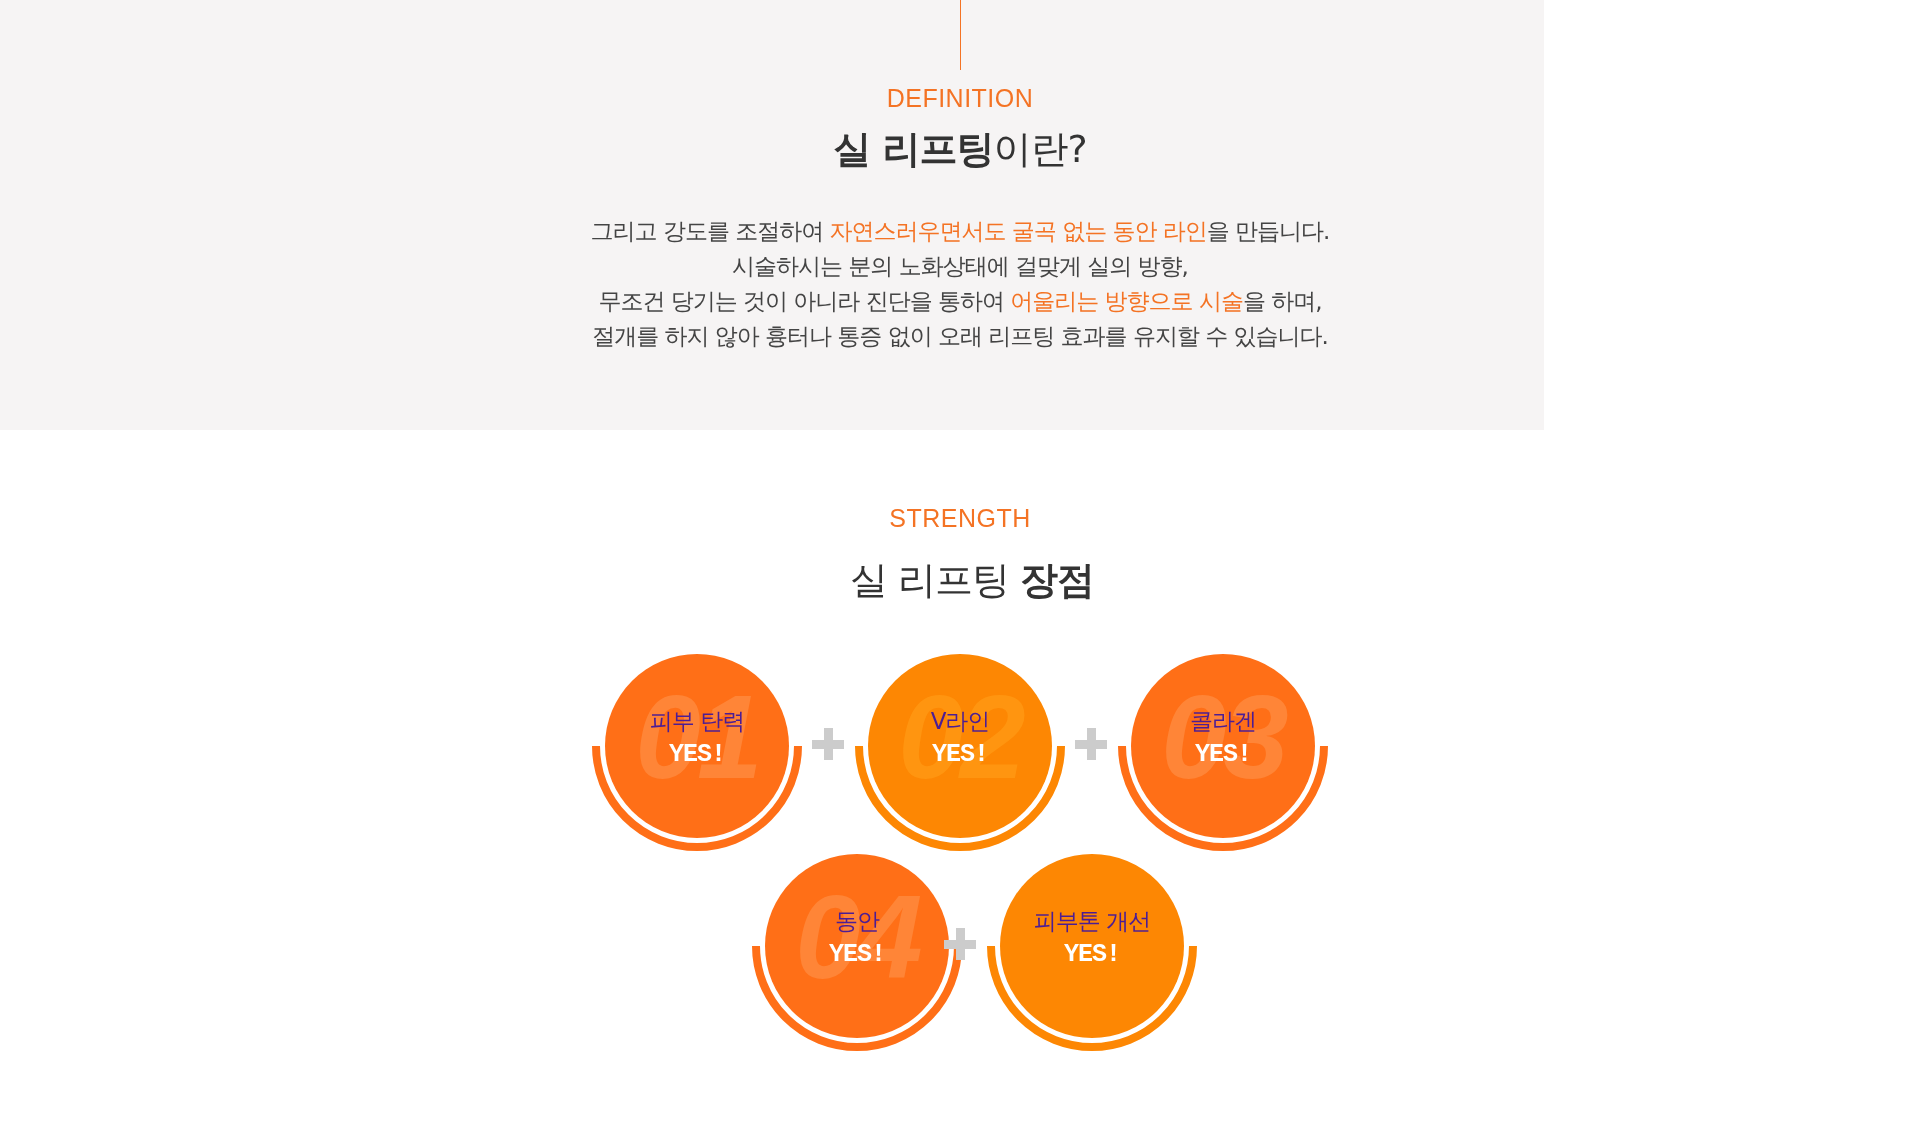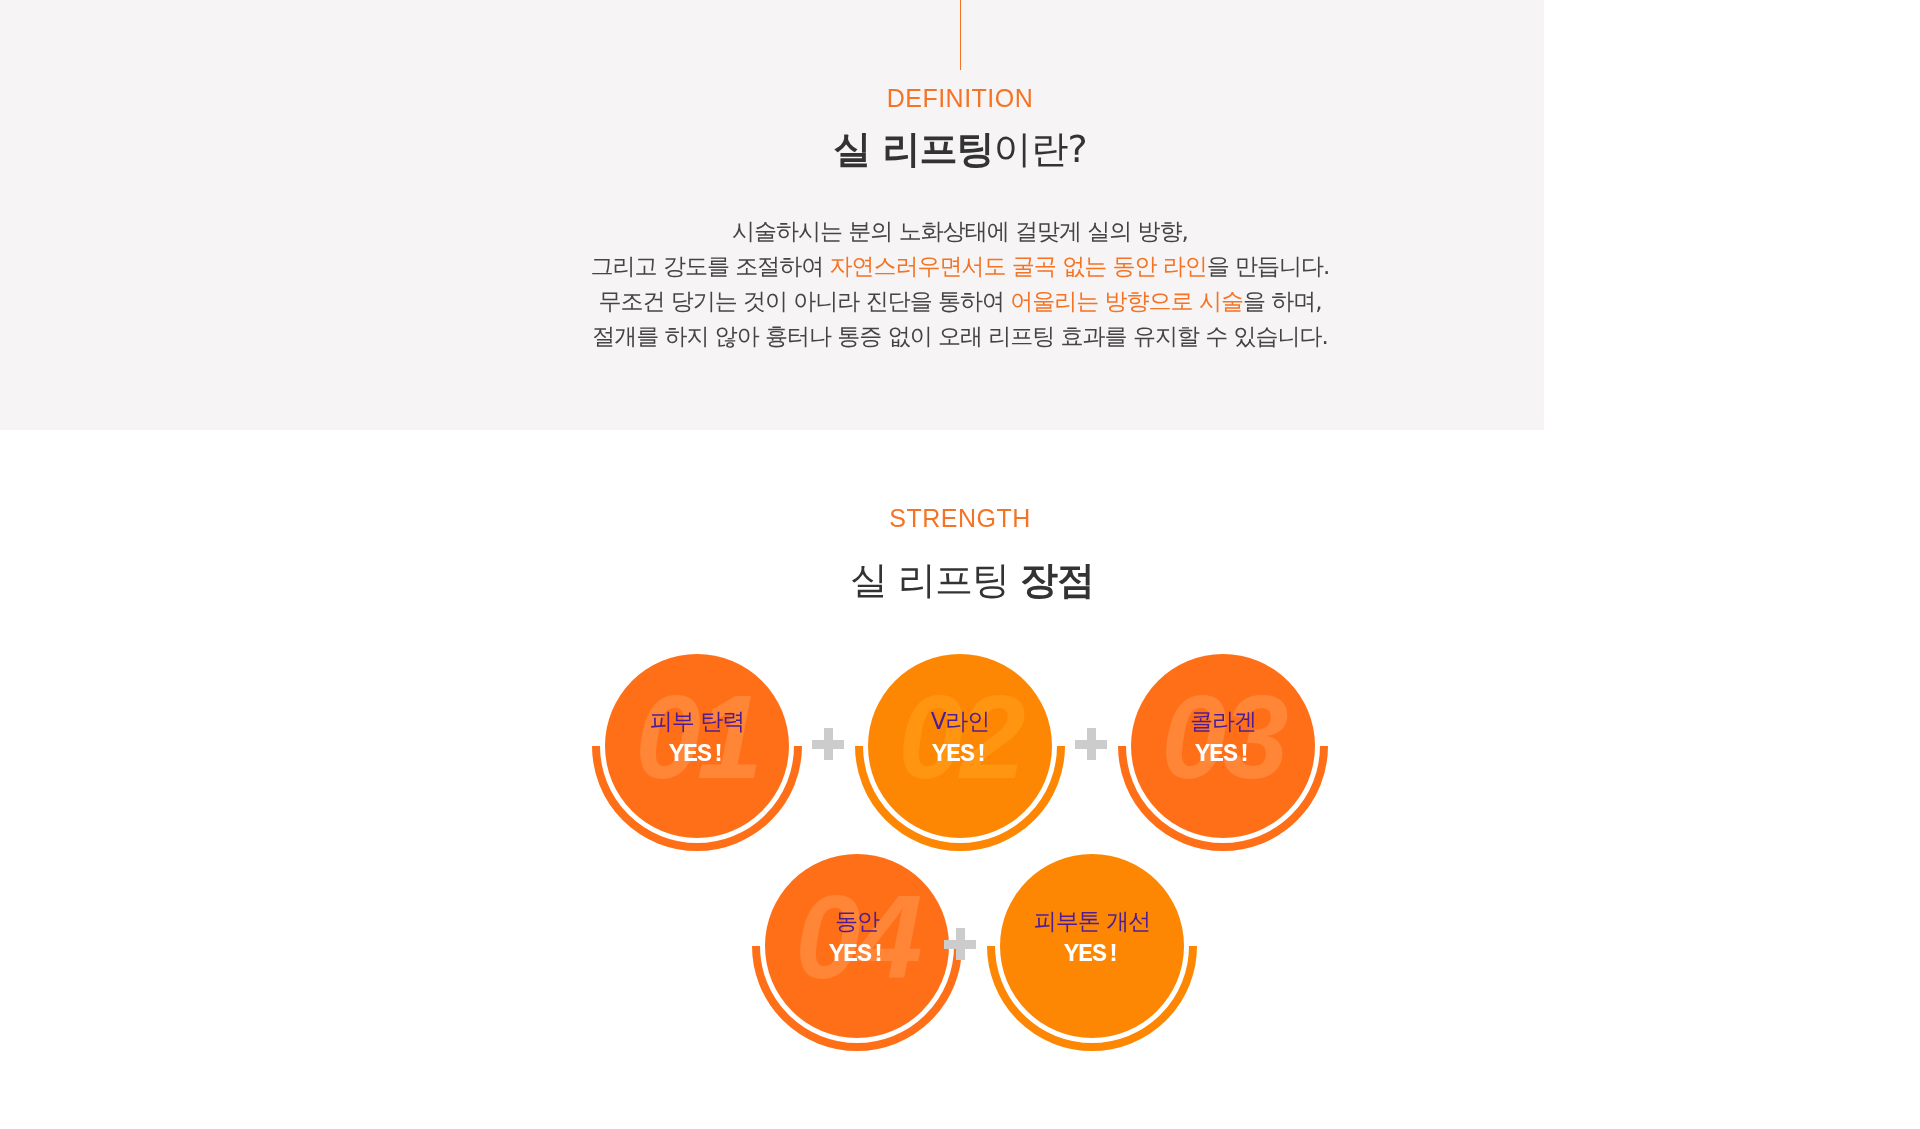--- a/index.html
+++ b/index.html
@@ -77,24 +77,24 @@
 <body>
 
 <section class="definition">
   <div class="vline"></div>
   <div class="eyebrow" style="top:84px;">DEFINITION</div>
   <h2 class="title" style="top:124px; margin:0;">
     <b>실 리프팅</b><span class="normal">이란?</span>
   </h2>
   <div class="desc">
     <div>
-      <span>시술하시는 분의 노화상태에 걸맞게 실의 방향,</span>
+      <span>그리고 강도를 조절하여 </span><span class="hl">자연스러우면서도 굴곡 없는 동안 라인</span><span>을 만듭니다.</span>
     </div>
     <div>
-      <span>그리고 강도를 조절하여 </span><span class="hl">자연스러우면서도 굴곡 없는 동안 라인</span><span>을 만듭니다.</span>
+      <span>시술하시는 분의 노화상태에 걸맞게 실의 방향,</span>
     </div>
     <div>
       <span>무조건 당기는 것이 아니라 진단을 통하여 </span><span class="hl">어울리는 방향으로 시술</span><span>을 하며,</span>
     </div>
     <div>
       <span>절개를 하지 않아 흉터나 통증 없이 오래 리프팅 효과를 유지할 수 있습니다.</span>
     </div>
   </div>
 </section>
 

